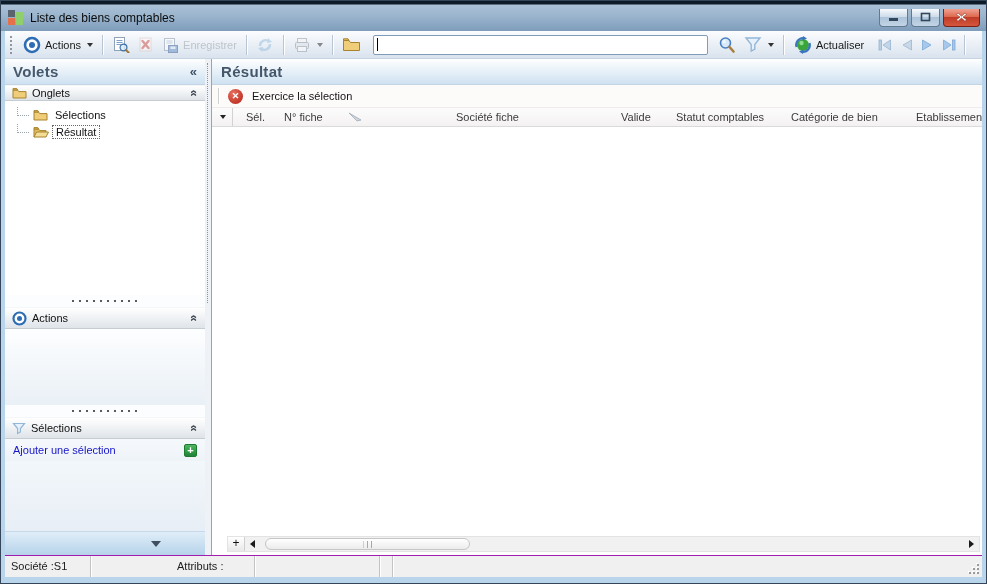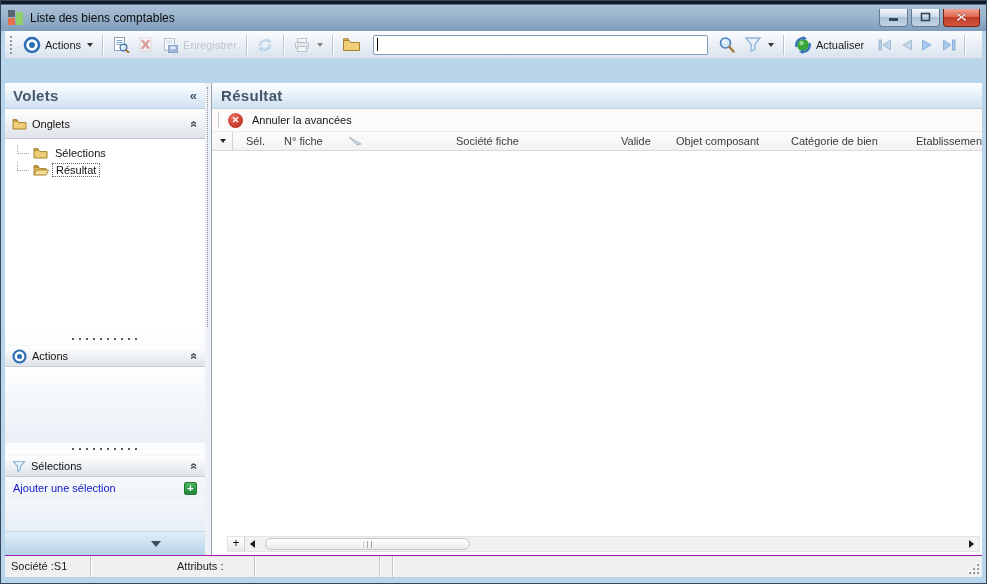--- a/index.html
+++ b/index.html
@@ -32,32 +32,32 @@
   .tb-label{ font-size:11px; color:#1a1a1a;}
   .tb-label.disabled{ color:#9aa1a8;}
   .caret{ width:0; height:0; border-left:3.5px solid transparent; border-right:3.5px solid transparent; border-top:4px solid #333; margin-left:2px;}
   .search-box{ width:335px; height:20px; background:#fff; border:1px solid #7f9db9; border-radius:2px; margin:0 6px 0 8px;
     display:flex; align-items:center; padding-left:3px;}
   .search-box input{ border:none; outline:none; width:100%; height:16px; font:11px "Liberation Sans",sans-serif;}
   .cursor-caret{ width:1px; height:13px; background:#000;}
   .dis{ opacity:.55;}
 
   
-  .bodyrow{ position:absolute; top:58px; left:4px; right:4px; bottom:28px; display:flex;margin-top:24px;}
+  .bodyrow{ position:absolute; top:58px; left:4px; right:4px; bottom:28px; display:flex;}
   .sidebar{ width:200px; display:flex; flex-direction:column; background:linear-gradient(#f8fbfd,#e7eef5);}
   .vsplit{ width:6px; background:#eef2f6; position:relative; cursor:col-resize;}
   .vsplit::after{ content:""; position:absolute; left:2px; top:4px; height:240px; border-left:1px dotted #8a949e;}
   .main{ flex:1; min-width:0; display:flex; flex-direction:column; background:#fff; border-left:1px solid #98a4b1;}
 
   
   .panel-title{ height:26px; background:linear-gradient(#feffff,#cfe1f1); display:flex; align-items:center; padding:0 8px;
     border-bottom:1px solid #c3d4e4;}
   .panel-title .txt{ font-size:15px; font-weight:bold; color:#45586c; letter-spacing:.3px;}
   .chev-left{ margin-left:auto; font-weight:bold; font-size:13px; color:#3c5066; cursor:pointer;}
-  .group-hdr{ height:30px; background:linear-gradient(#ffffff,#dfe4e9); border-bottom:1px solid #c6ccd2; border-top:1px solid #f4f6f8;
+  .group-hdr{ height:16px; background:linear-gradient(#ffffff,#dfe4e9); border-bottom:1px solid #c6ccd2; border-top:1px solid #f4f6f8;
     display:flex; align-items:center; gap:5px; padding:0 7px; cursor:pointer;}
   .group-hdr .glabel{ color:#101010;}
   .chev-up{ margin-left:auto; display:inline-block; transform:rotate(90deg); font-weight:bold; font-size:12px; color:#414a54;}
   .tree{ height:194px; background:#fff; padding-top:5px;}
   .tree-item{ display:flex; align-items:center; height:17px; padding-left:10px; cursor:pointer;}
   .connector{ width:12px; height:9px; border-left:1px dotted #9aa4ad; border-bottom:1px dotted #9aa4ad; margin:-6px 4px 0 2px;}
   .tree-label{ padding:0 3px; color:#101010; white-space:nowrap;}
   .tree-label.focused{ outline:1px dotted #666;}
   .hsplit{ height:12px; background:#fbfdfe; display:flex; align-items:center; justify-content:center; cursor:row-resize;}
   .hsplit i{ width:66px; height:2px; background:repeating-linear-gradient(90deg,#5a5a5a 0 2px,transparent 2px 7px);}
@@ -353,36 +353,36 @@
     <div class="vsplit"></div>
 
     <div class="main">
       <div class="result-hdr">
         <span class="txt">Résultat</span>
       </div>
 
       <div class="cancel-row">
         <span class="cancel-grip"></span>
         <span class="cancel-ico">✕</span>
-        <span class="cancel-label">Annuler la avancées</span>
+        <span class="cancel-label">Exercice la sélection</span>
       </div>
 
       <div class="colhdr">
         <div class="dd-cell">
           <span class="caret"></span>
         </div>
         <div class="colhdr-cells">
           <span class="colcell" style="left:13px;">Sél.</span>
           <span class="colcell" style="left:51px;">N° fiche</span>
           <svg class="sortglyph" width="15" height="10">
             <path d="M1 1 L13 8 L9 9 Z" fill="#cfd8e0" stroke="#9fabb6" stroke-width="0.8"></path>
           </svg>
           <span class="colcell" style="left:223px;">Société fiche</span>
           <span class="colcell" style="left:388px;">Valide</span>
-          <span class="colcell" style="left:443px;">Objet composant</span>
+          <span class="colcell" style="left:443px;">Statut comptables</span>
           <span class="colcell" style="left:558px;">Catégorie de bien</span>
           <span class="colcell" style="left:683px;">Etablissement</span>
         </div>
       </div>
 
       <div class="grid-empty"></div>
 
       <div class="hscroll">
         <div class="hs-plus">+</div>
         <div class="hs-arrow">

